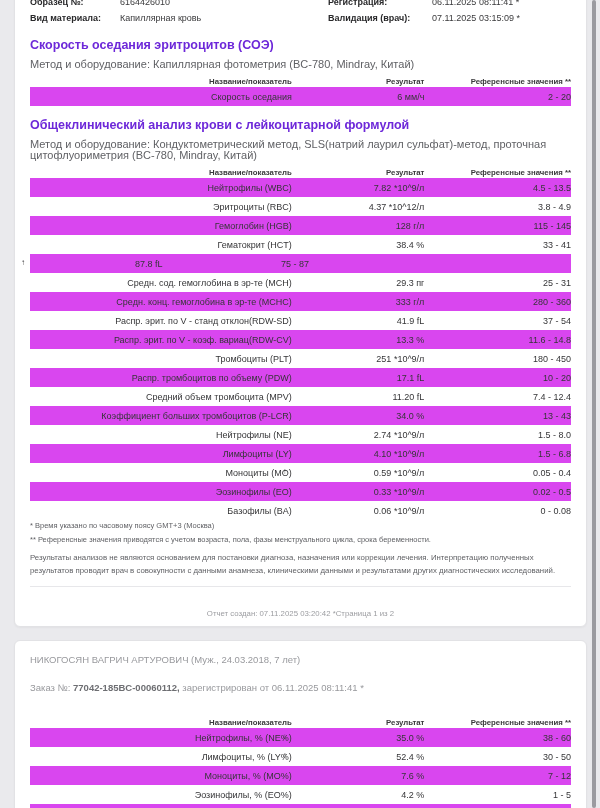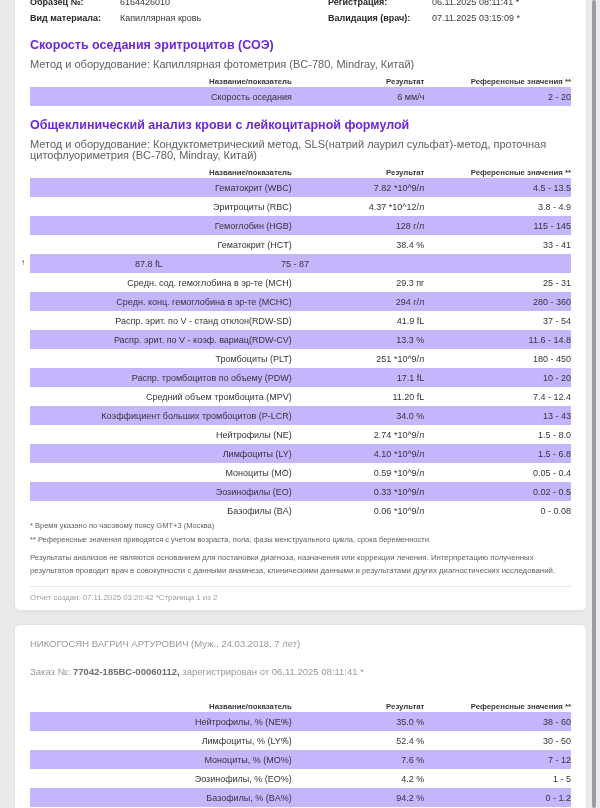--- a/index.html
+++ b/index.html
@@ -33,32 +33,32 @@
 
   .section-title {
     font-size:12.5px; font-weight:bold; color:#6d28d9;
     margin-top:12px; line-height:15px;
   }
   .method { font-size:11px; color:#606165; margin-top:6px; line-height:11px; }
 
   .table { margin-top:5px;text-align:right; }
   .thead { display:flex; height:12px; align-items:center; font-size:7.8px; font-weight:bold; color:#39393b; }
   .rows .row { display:flex; height:19px; align-items:center; font-size:9px; color:#353537; }
-  .rows .row.shaded { background:#c4b5fd; }
+  .rows .row.shaded { background:#d946ef; }
   .c1 { width:48.4%; padding-left:2px; }
   .c2 { width:24.5%; position:relative; }
   .c3 { width:27.1%; }
   .arrow { position:absolute; left:-9px; top:-1px; font-size:8px; color:#39393b; }
 
   .footnote { font-size:7.5px; color:#606165; line-height:11px; }
   .fn1 { }
   .fn2 { margin-top:3px; }
   .disclaimer { font-size:7.8px; color:#606165; line-height:12.5px; margin-top:7px; }
   .divider { border:none; border-top:1px solid #e7e7ea; margin-top:9px; }
-  .footer-row { display:flex; justify-content:flex-start; margin-top:6px; font-size:7.8px; color:#9c9da1; }
+  .footer-row { display:flex; justify-content:center; margin-top:22px; font-size:7.8px; color:#9c9da1; }
 
   .patient-line { font-size:9.5px; color:#98999d; line-height:13px; }
   .order-line { font-size:9.5px; color:#98999d; margin-top:15px; line-height:13px; }
   .order-number { font-weight:bold; color:#6d6e72; }
   .card2 .table { margin-top:22px; }
 
   .scrollbar-track {
     position:absolute; top:0; right:0; width:11px; height:808px;
   }
   .scrollbar-thumb {
@@ -116,21 +116,21 @@
   <div class="method">Метод и оборудование: Кондуктометрический метод, SLS(натрий лаурил сульфат)-метод, проточная цитофлуориметрия (BC-780, Mindray, Китай)</div>
   <div class="table">
     <div class="thead">
       <span class="c1">Название/показатель</span>
       <span class="c2">Результат</span>
       <span class="c3">Референсные значения **</span>
     </div>
     <div class="rows">
 
         <div class="row shaded">
-          <span class="c1">Гематокрит (WBC)</span>
+          <span class="c1">Нейтрофилы (WBC)</span>
           <span class="c2"><span class="arrow"></span><span>7.82 *10^9/л</span></span>
           <span class="c3">4.5 - 13.5</span>
         </div>
 
         <div class="row">
           <span class="c1">Эритроциты (RBC)</span>
           <span class="c2"><span class="arrow"></span><span>4.37 *10^12/л</span></span>
           <span class="c3">3.8 - 4.9</span>
         </div>
 
@@ -152,21 +152,21 @@
         </div>
 
         <div class="row">
           <span class="c1">Средн. сод. гемоглобина в эр-те (MCH)</span>
           <span class="c2"><span class="arrow"></span><span>29.3 пг</span></span>
           <span class="c3">25 - 31</span>
         </div>
 
         <div class="row shaded">
           <span class="c1">Средн. конц. гемоглобина в эр-те (MCHC)</span>
-          <span class="c2"><span class="arrow"></span><span>294 г/л</span></span>
+          <span class="c2"><span class="arrow"></span><span>333 г/л</span></span>
           <span class="c3">280 - 360</span>
         </div>
 
         <div class="row">
           <span class="c1">Распр. эрит. по V - станд отклон(RDW-SD)</span>
           <span class="c2"><span class="arrow"></span><span>41.9 fL</span></span>
           <span class="c3">37 - 54</span>
         </div>
 
         <div class="row shaded">

